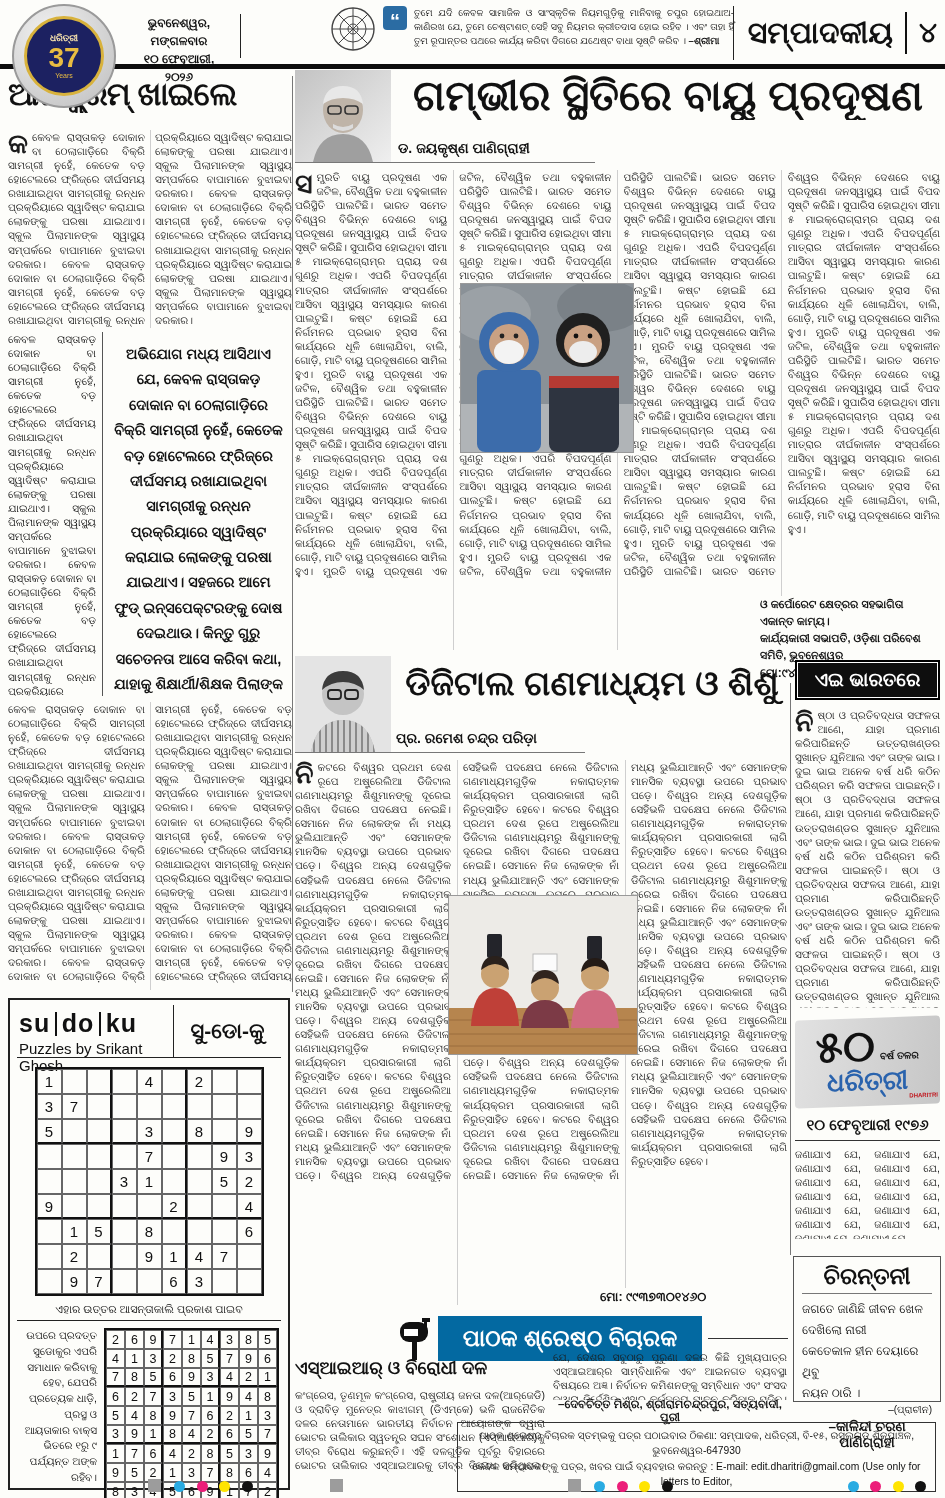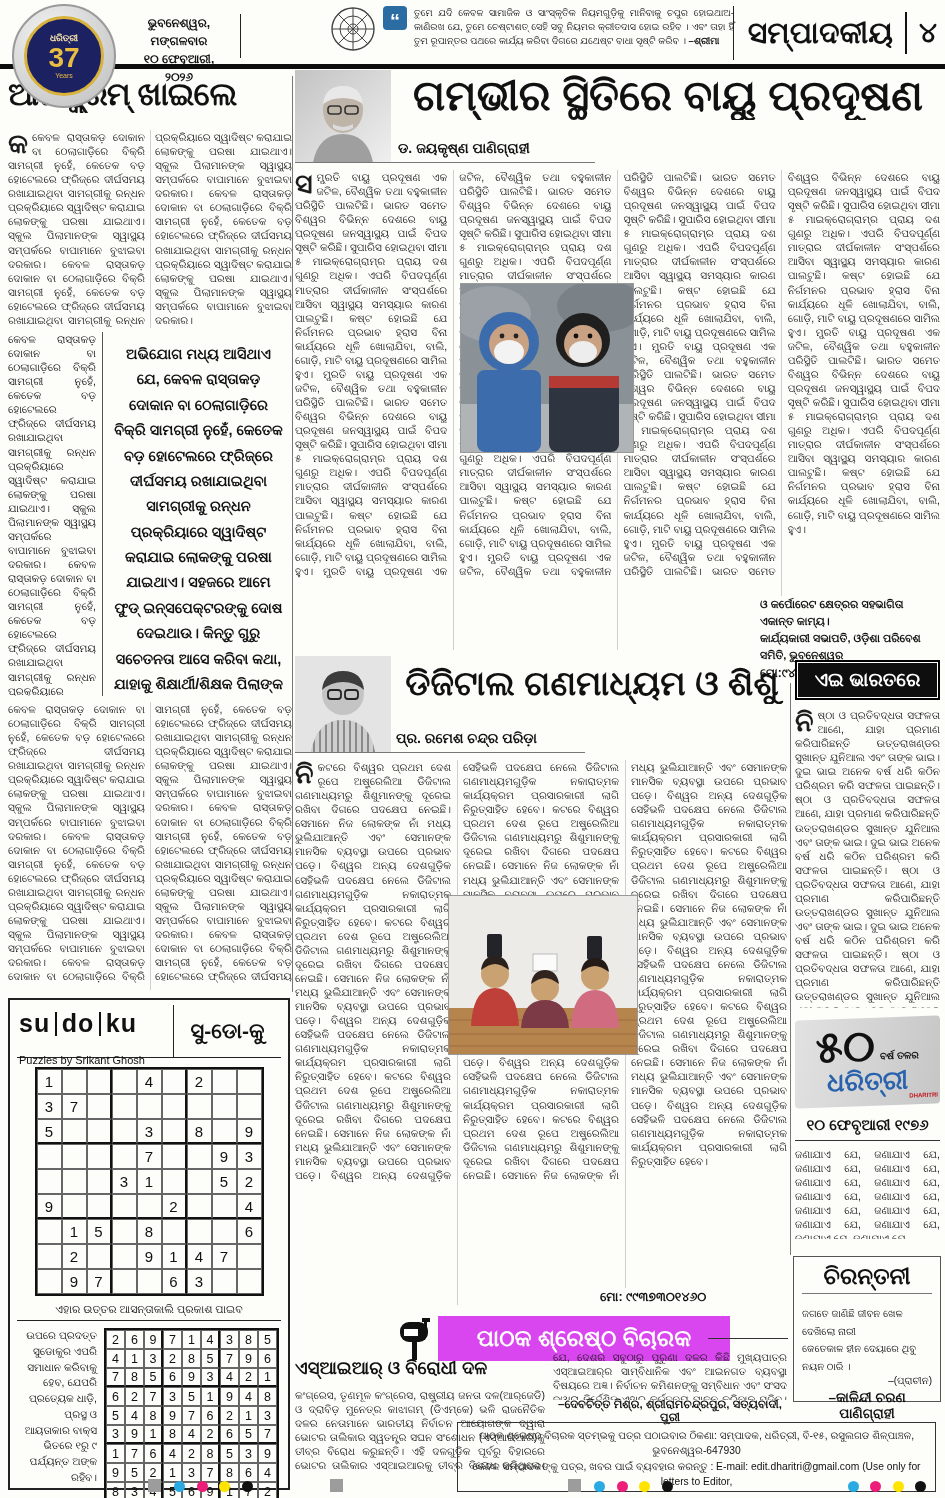--- a/index.html
+++ b/index.html
@@ -49,21 +49,21 @@
           padding-right:6px;}
   .pullquote{flex:1;border-left:1px solid #555;padding:10px 8px 0 10px;font-size:14.5px;font-weight:600;
           line-height:1.75;text-align:center;overflow:hidden;}
   
   .sudoku{position:absolute;left:8px;top:998px;width:282px;height:492px;border:2px solid #222;
           box-sizing:border-box;padding:5px 7px;}
   .sd-head{display:flex;border-bottom:1.5px solid #222;height:52px;}
   .sd-brandwrap{width:150px;border-right:1.5px solid #222;padding:4px 4px 0 2px;}
   .sd-brand{display:flex;align-items:center;font-size:25px;font-weight:bold;letter-spacing:1px;}
   .sd-brand .sep{width:1.5px;height:24px;background:#111;margin:0 5px;}
-  .sd-credit{font-size:11px;margin-top:16px;}
+  .sd-credit{font-size:15px;margin-top:2px;}
   .sd-odia{flex:1;display:flex;align-items:center;justify-content:center;font-size:21px;font-weight:bold;}
   .sd-grid{display:grid;grid-template-columns:repeat(9,25px);grid-auto-rows:25px;border:2.5px solid #111;
           width:max-content;margin:9px auto 5px;}
   .sd-grid .sd-cell{border:1px solid #666;display:flex;align-items:center;justify-content:center;
           font-size:15px;box-sizing:border-box;}
   .sd-grid .sd-cell.br{border-right:2.5px solid #111;}
   .sd-grid .sd-cell.bb{border-bottom:2.5px solid #111;}
   .sd-grid2{display:grid;grid-template-columns:repeat(9,19px);grid-auto-rows:19px;border:2px solid #111;
           width:max-content;}
   .sd-grid2 .sd-cell{border:1px solid #666;display:flex;align-items:center;justify-content:center;
@@ -80,25 +80,25 @@
   .fifty-logo{position:relative;background:linear-gradient(100deg,#e2e2e2,#c6c6c6);transform:skewY(-2deg);
           padding:8px 2px 6px;border-radius:4px;}
   .fifty-50{font-size:44px;font-weight:bold;line-height:.9;display:inline-block;}
   .fifty-sub{display:inline-block;font-size:10px;font-weight:bold;width:40px;line-height:1.2;vertical-align:middle;}
   .fifty-dhr{font-size:26px;font-weight:bold;color:#2a63ad;display:inline-block;vertical-align:middle;}
   .fifty-eng{font-size:6px;color:#c0181f;font-weight:bold;text-align:right;margin-top:-3px;}
   .fifty-date{font-size:15px;font-weight:bold;margin-top:10px;border-bottom:1.5px solid #333;padding-bottom:6px;}
   .chirantani{position:absolute;left:793px;top:1256px;width:148px;height:146px;border:1px solid #555;
           box-sizing:border-box;padding:6px 8px;}
   .chir-t{font-size:23px;font-weight:bold;text-align:center;border-bottom:1px solid #777;padding-bottom:3px;}
-  .chir-poem{font-size:10px;line-height:1.75;margin-top:11px;}
+  .chir-poem{font-size:12px;line-height:1.75;margin-top:5px;}
   .chir-src{text-align:right;font-size:10px;}
   .chir-auth{font-size:13.5px;font-weight:bold;text-align:center;margin-top:3px;}
   
-  .lt-box{position:absolute;left:438px;top:1316px;width:292px;background:#d946ef;color:#fff;
+  .lt-box{position:absolute;left:438px;top:1316px;width:264px;background:#0369a1;color:#fff;
           font-size:23px;font-weight:bold;text-align:center;padding:9px 0;}
   .lt-head{position:absolute;left:295px;top:1358px;width:256px;font-size:18px;font-weight:bold;white-space:nowrap;overflow:hidden;}
   .contact-box{position:absolute;left:457px;top:1422px;width:479px;height:70px;border:1.5px solid #333;
           box-sizing:border-box;font-size:10.3px;line-height:1.5;text-align:center;padding:5px 8px;overflow:hidden;}
   .endcontact{font-weight:bold;font-size:11px;line-height:1.55;text-align:left;background:#fdfdfa;}
   .dot{width:11px;height:11px;border-radius:50%;display:inline-block;margin-right:7px;}
   .graysq{width:13px;height:13px;background:#9c9c9c;display:inline-block;margin-right:9px;}
 </style>
 </head>
 <body>

